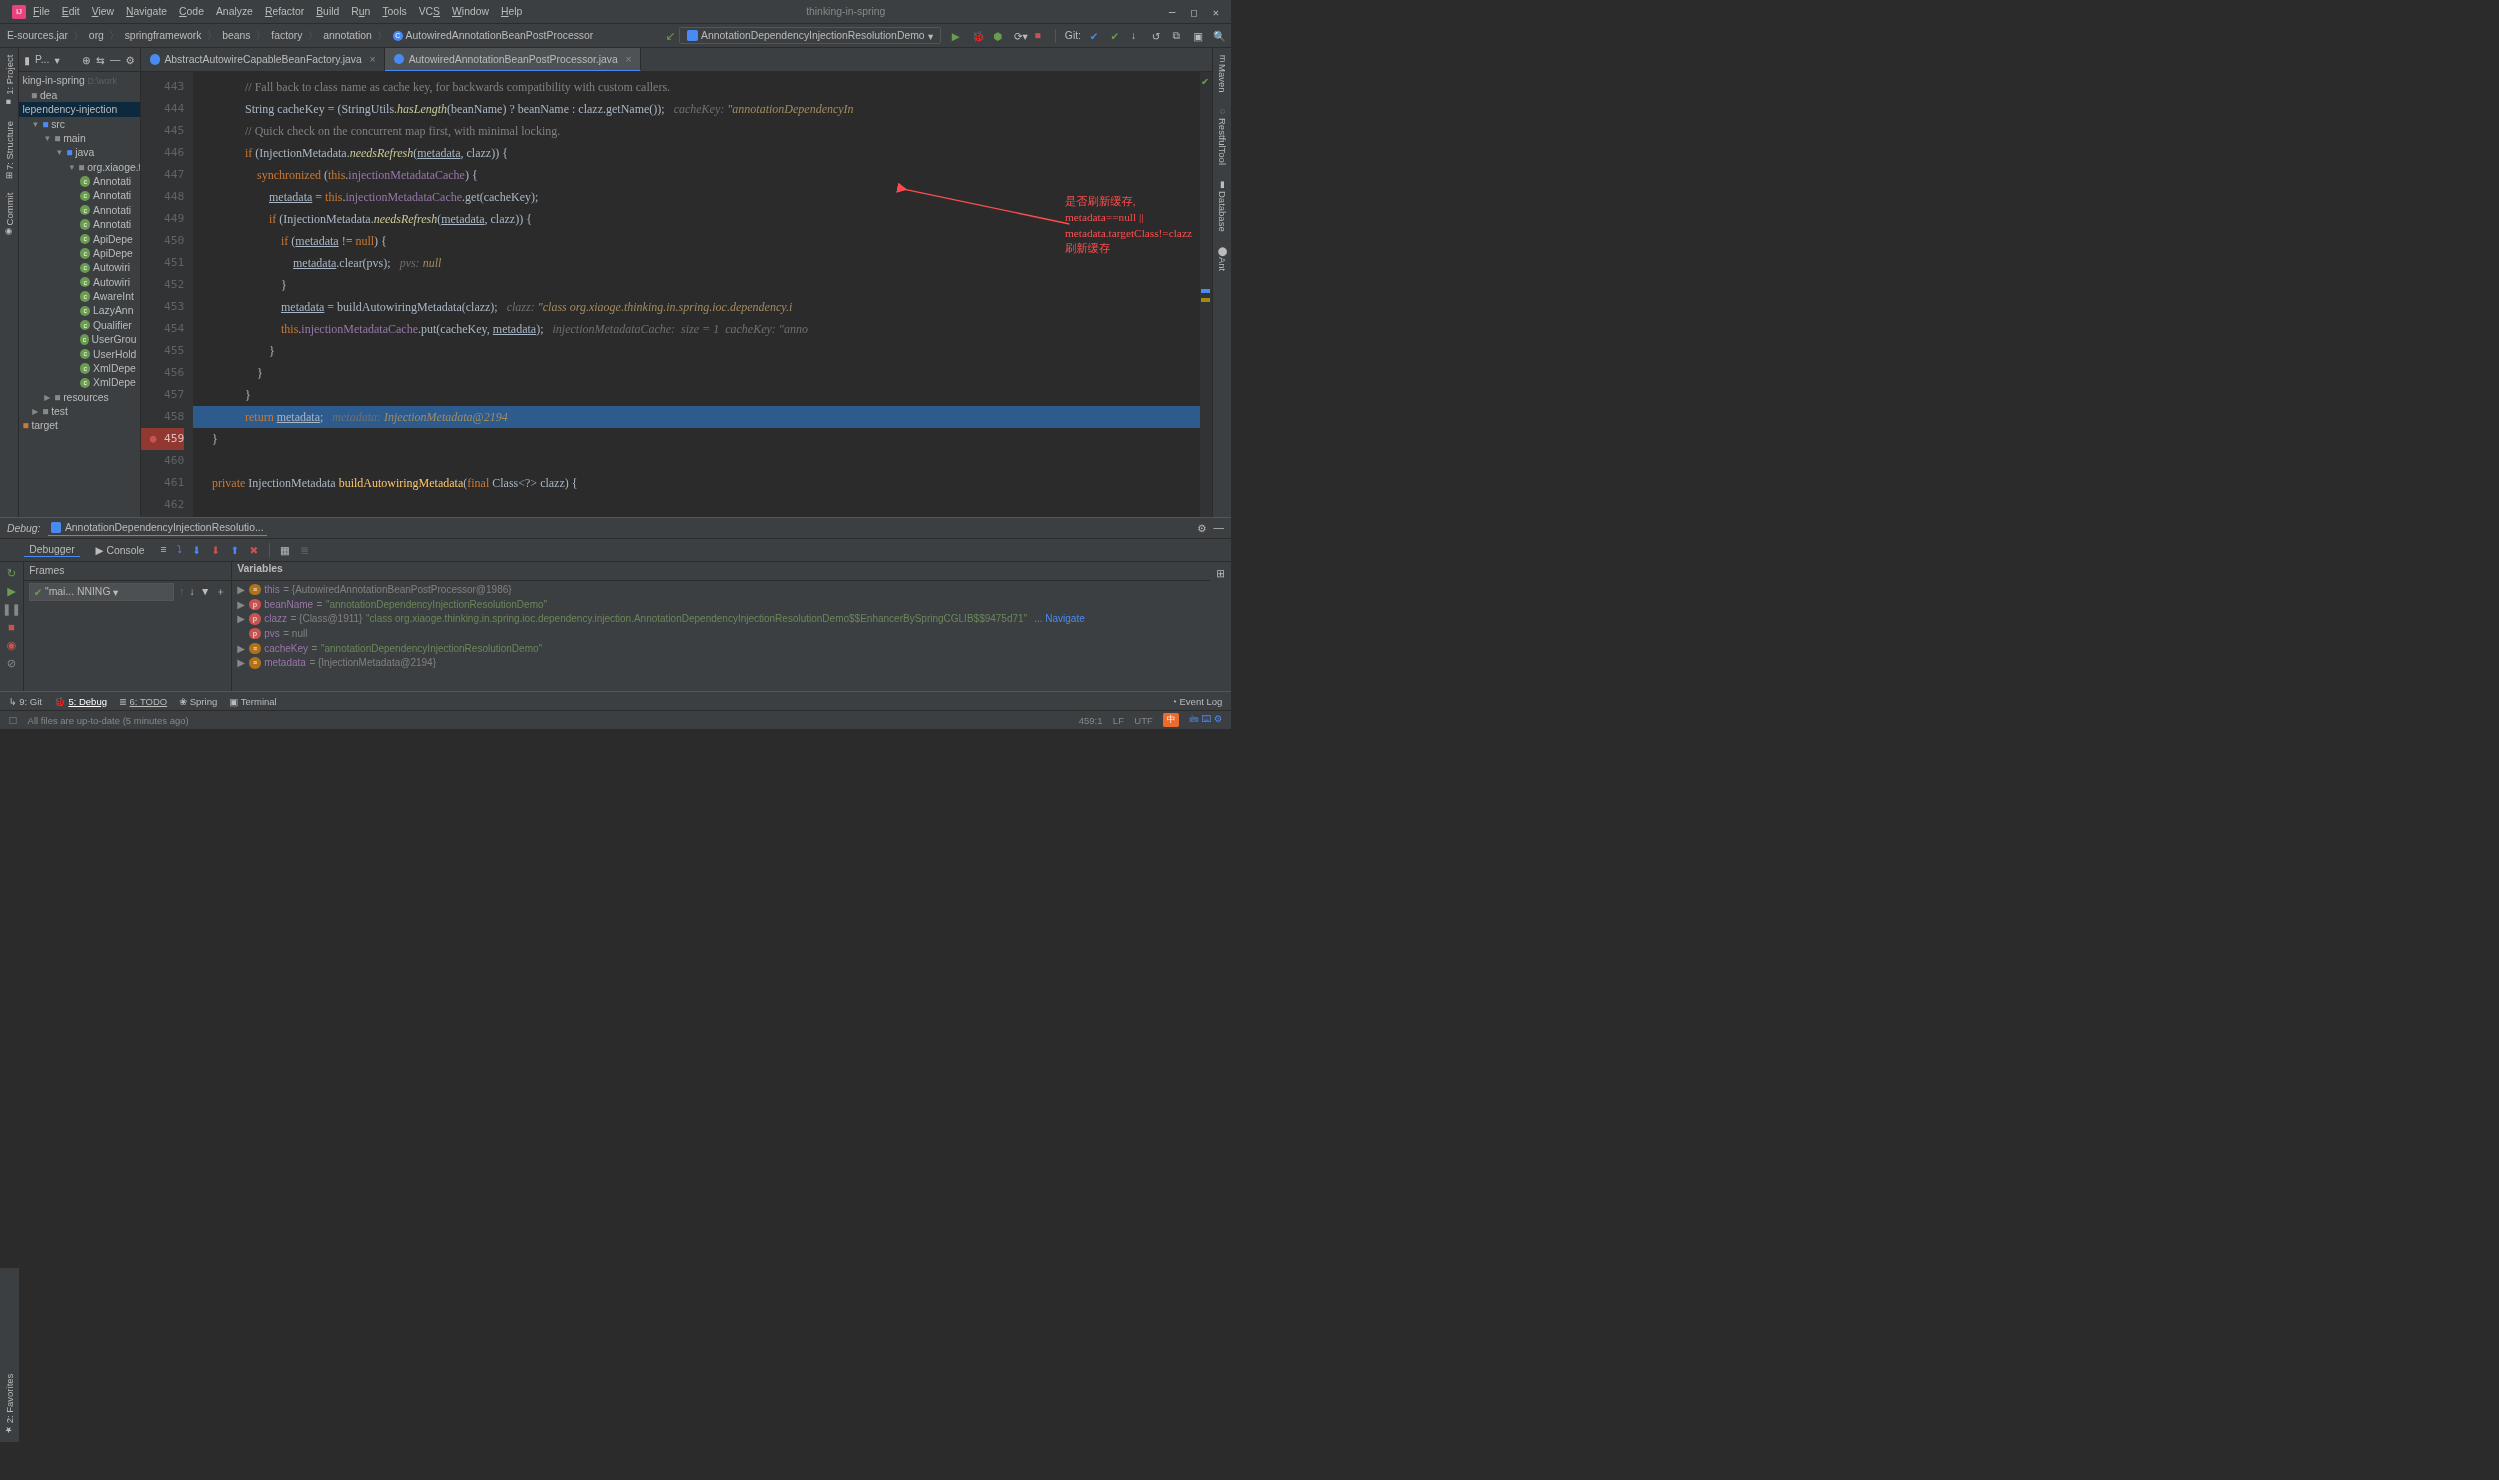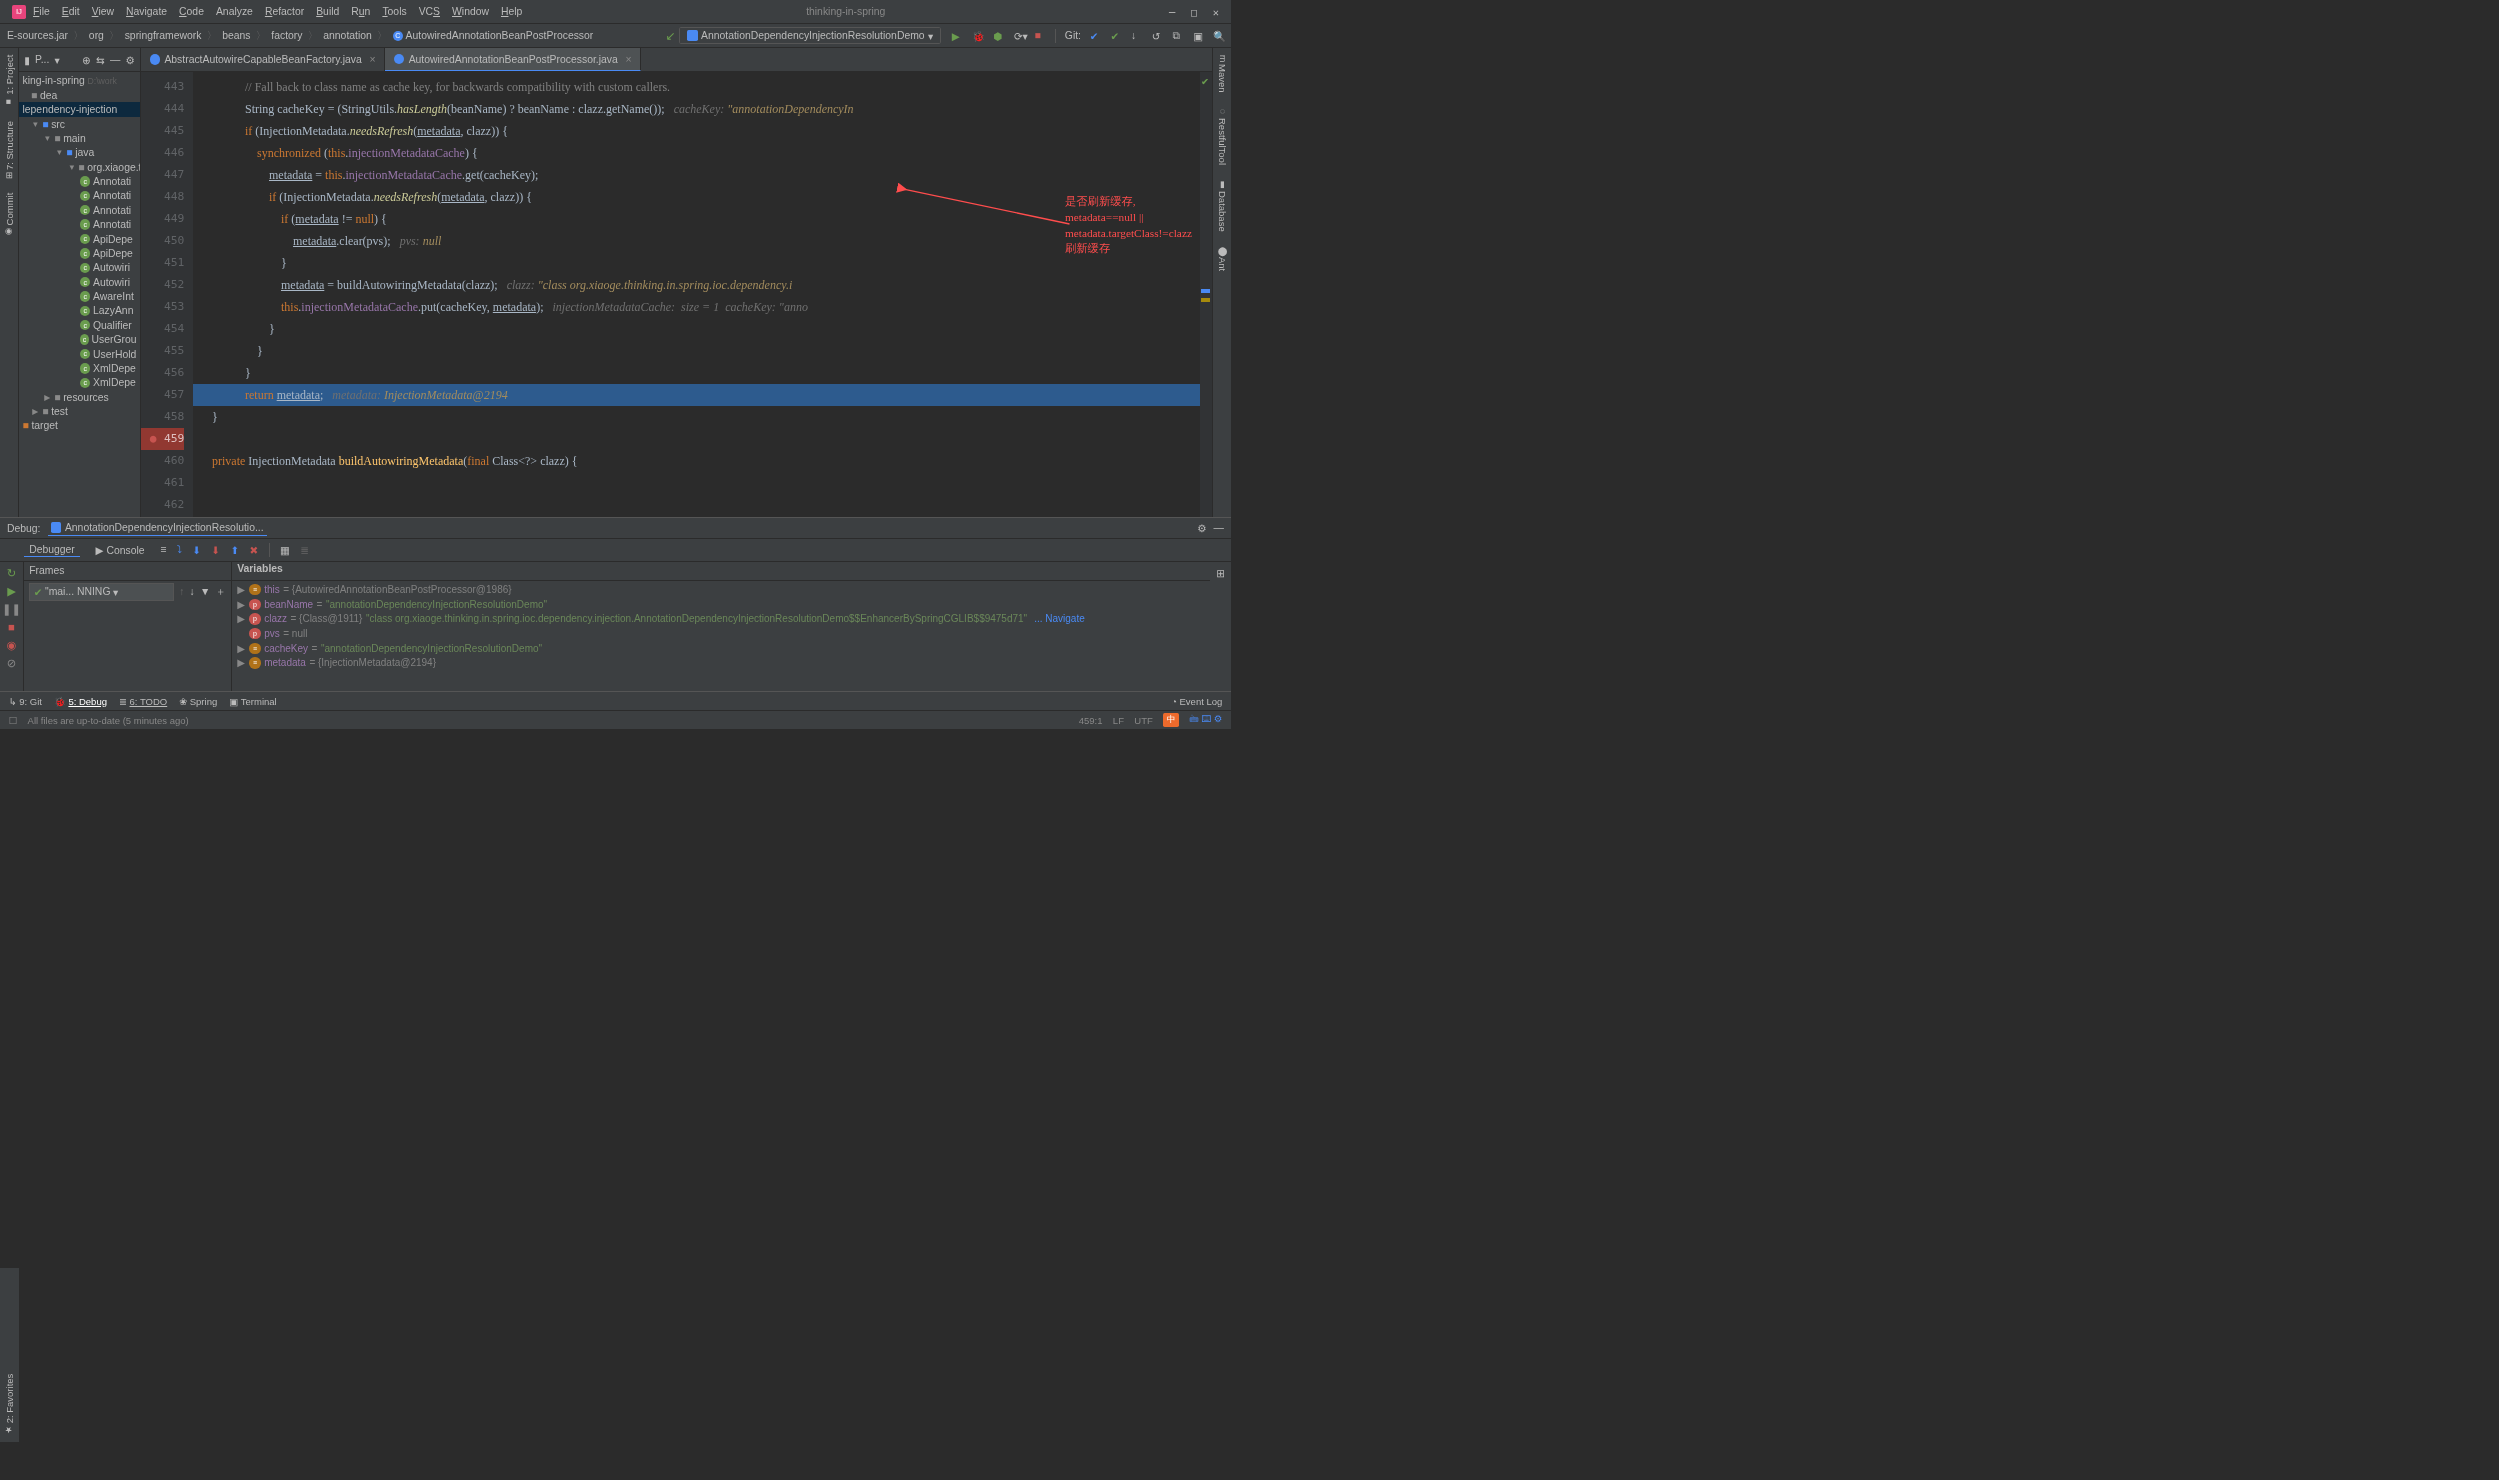--- a/index.html
+++ b/index.html
@@ -248,21 +248,21 @@
   flex-direction: column;
 }
 .debug-header {
   height: 21px;
   display: flex;
   align-items: center;
   padding: 0 7px;
   gap: 7px;
   border-bottom: 0.9px solid #2b2b2b;
 }
-.debug-header .dt-lbl { color:#bbb;}
+.debug-header .dt-lbl { color:#bbb;font-style:italic;}
 .debug-header .run-tab { display:flex; gap:3.5px; align-items:center; border-bottom:1.7px solid #4a8af4; padding:1.7px 3.5px;}
 .debug-header .sq { width:10.4px;height:10.4px;background:#4a8af4;border-radius:1.7px;}
 .dh-icons { margin-left:auto; display:flex; gap:7px;}
 .debug-tabs {
   height: 22.6px;
   display: flex;
   align-items:center;
   padding: 0 24px;
   gap: 10.4px;
   border-bottom: 0.9px solid #2b2b2b;
@@ -568,20 +568,21 @@
         <div class="ln">457</div>
           <div class="ln">458</div>
         <div class="ln bp">459</div>
         <div class="ln">460</div>
           <div class="ln">461</div>
         <div class="ln">462</div>
       </div>
       <div class="code">
 <div class="code-line"><span class="cc-comm">// Fall back to class name as cache key, for backwards compatibility with custom callers.</span></div>
 <div class="code-line"><span>String cacheKey = (StringUtils.</span><span class="cc-mstatic">hasLength</span><span>(beanName) ? beanName : clazz.getName());</span>   <span class="cc-hint">cacheKey: </span><span class="cc-hint-val">"annotationDependencyIn</span></div>
+<div class="code-line"><span class="cc-comm">// Quick check on the concurrent map first, with minimal locking.</span></div>
 <div class="code-line"><span class="cc-kw">if </span><span>(InjectionMetadata.</span><span class="cc-mstatic">needsRefresh</span><span>(</span><span class="cc-param">metadata</span><span>, clazz)) {</span></div>
 <div class="code-line">    <span class="cc-kw">synchronized </span><span>(</span><span class="cc-kw">this</span><span>.</span><span class="cc-fld">injectionMetadataCache</span><span>) {</span></div>
 <div class="code-line">        <span class="cc-param">metadata</span><span> = </span><span class="cc-kw">this</span><span>.</span><span class="cc-fld">injectionMetadataCache</span><span>.get(cacheKey);</span></div>
 <div class="code-line">        <span class="cc-kw">if </span><span>(InjectionMetadata.</span><span class="cc-mstatic">needsRefresh</span><span>(</span><span class="cc-param">metadata</span><span>, clazz)) {</span></div>
 <div class="code-line">            <span class="cc-kw">if </span><span>(</span><span class="cc-param">metadata</span><span> != </span><span class="cc-kw">null</span><span>) {</span></div>
 <div class="code-line">                <span class="cc-param">metadata</span><span>.clear(pvs);</span>   <span class="cc-hint">pvs: </span><span class="cc-hint-val">null</span></div>
 <div class="code-line">            <span>}</span></div>
 <div class="code-line">            <span class="cc-param">metadata</span><span> = buildAutowiringMetadata(clazz);</span>   <span class="cc-hint">clazz: </span><span class="cc-hint-val">"class org.xiaoge.thinking.in.spring.ioc.dependency.i</span></div>
 <div class="code-line">            <span class="cc-kw">this</span><span>.</span><span class="cc-fld">injectionMetadataCache</span><span>.put(cacheKey, </span><span class="cc-param">metadata</span><span>);</span>   <span class="cc-hint">injectionMetadataCache:  size = 1  cacheKey: "anno</span></div>
 <div class="code-line">        <span>}</span></div>

